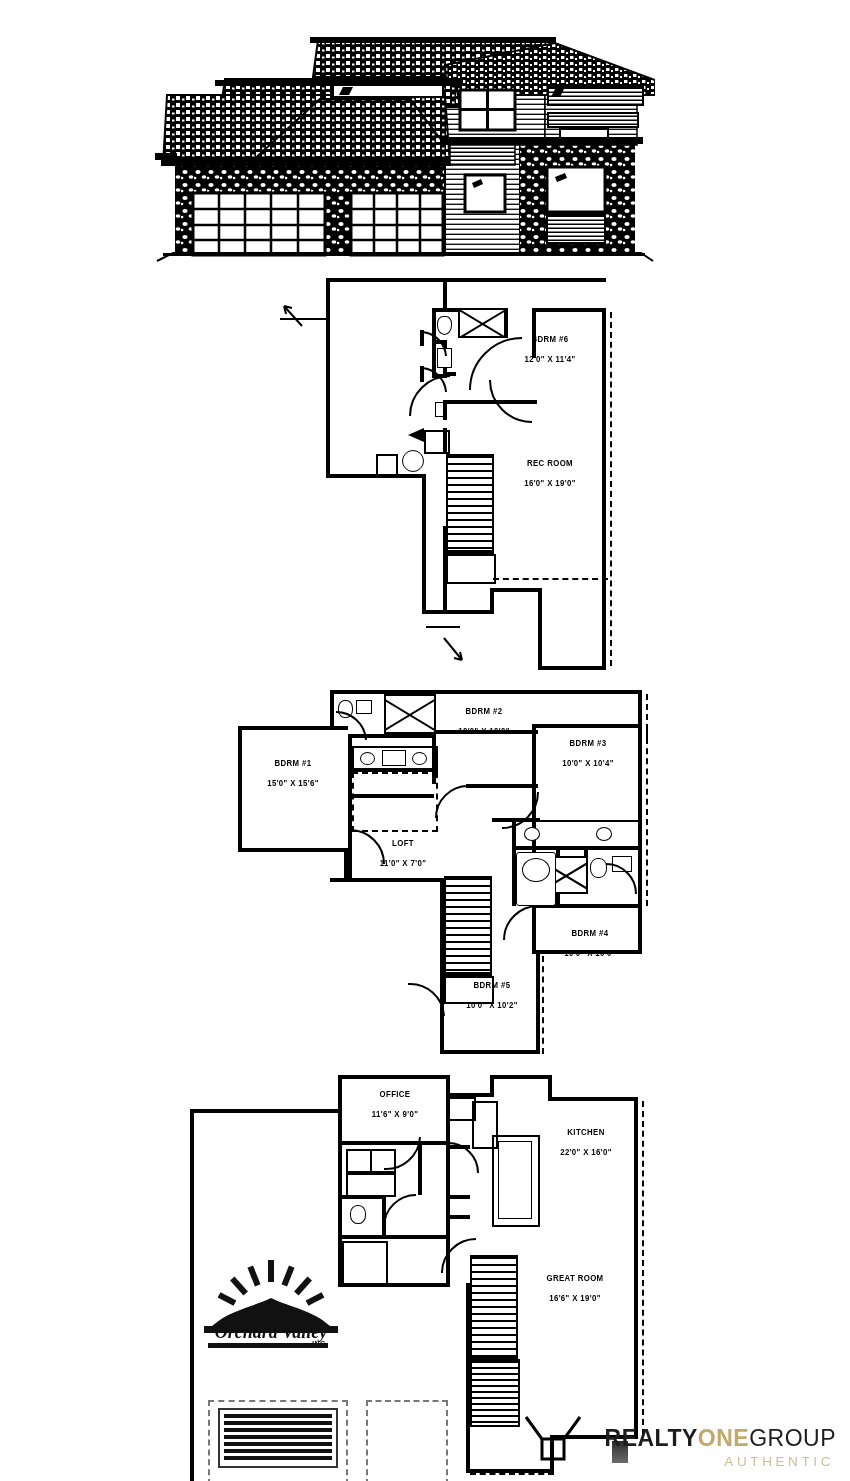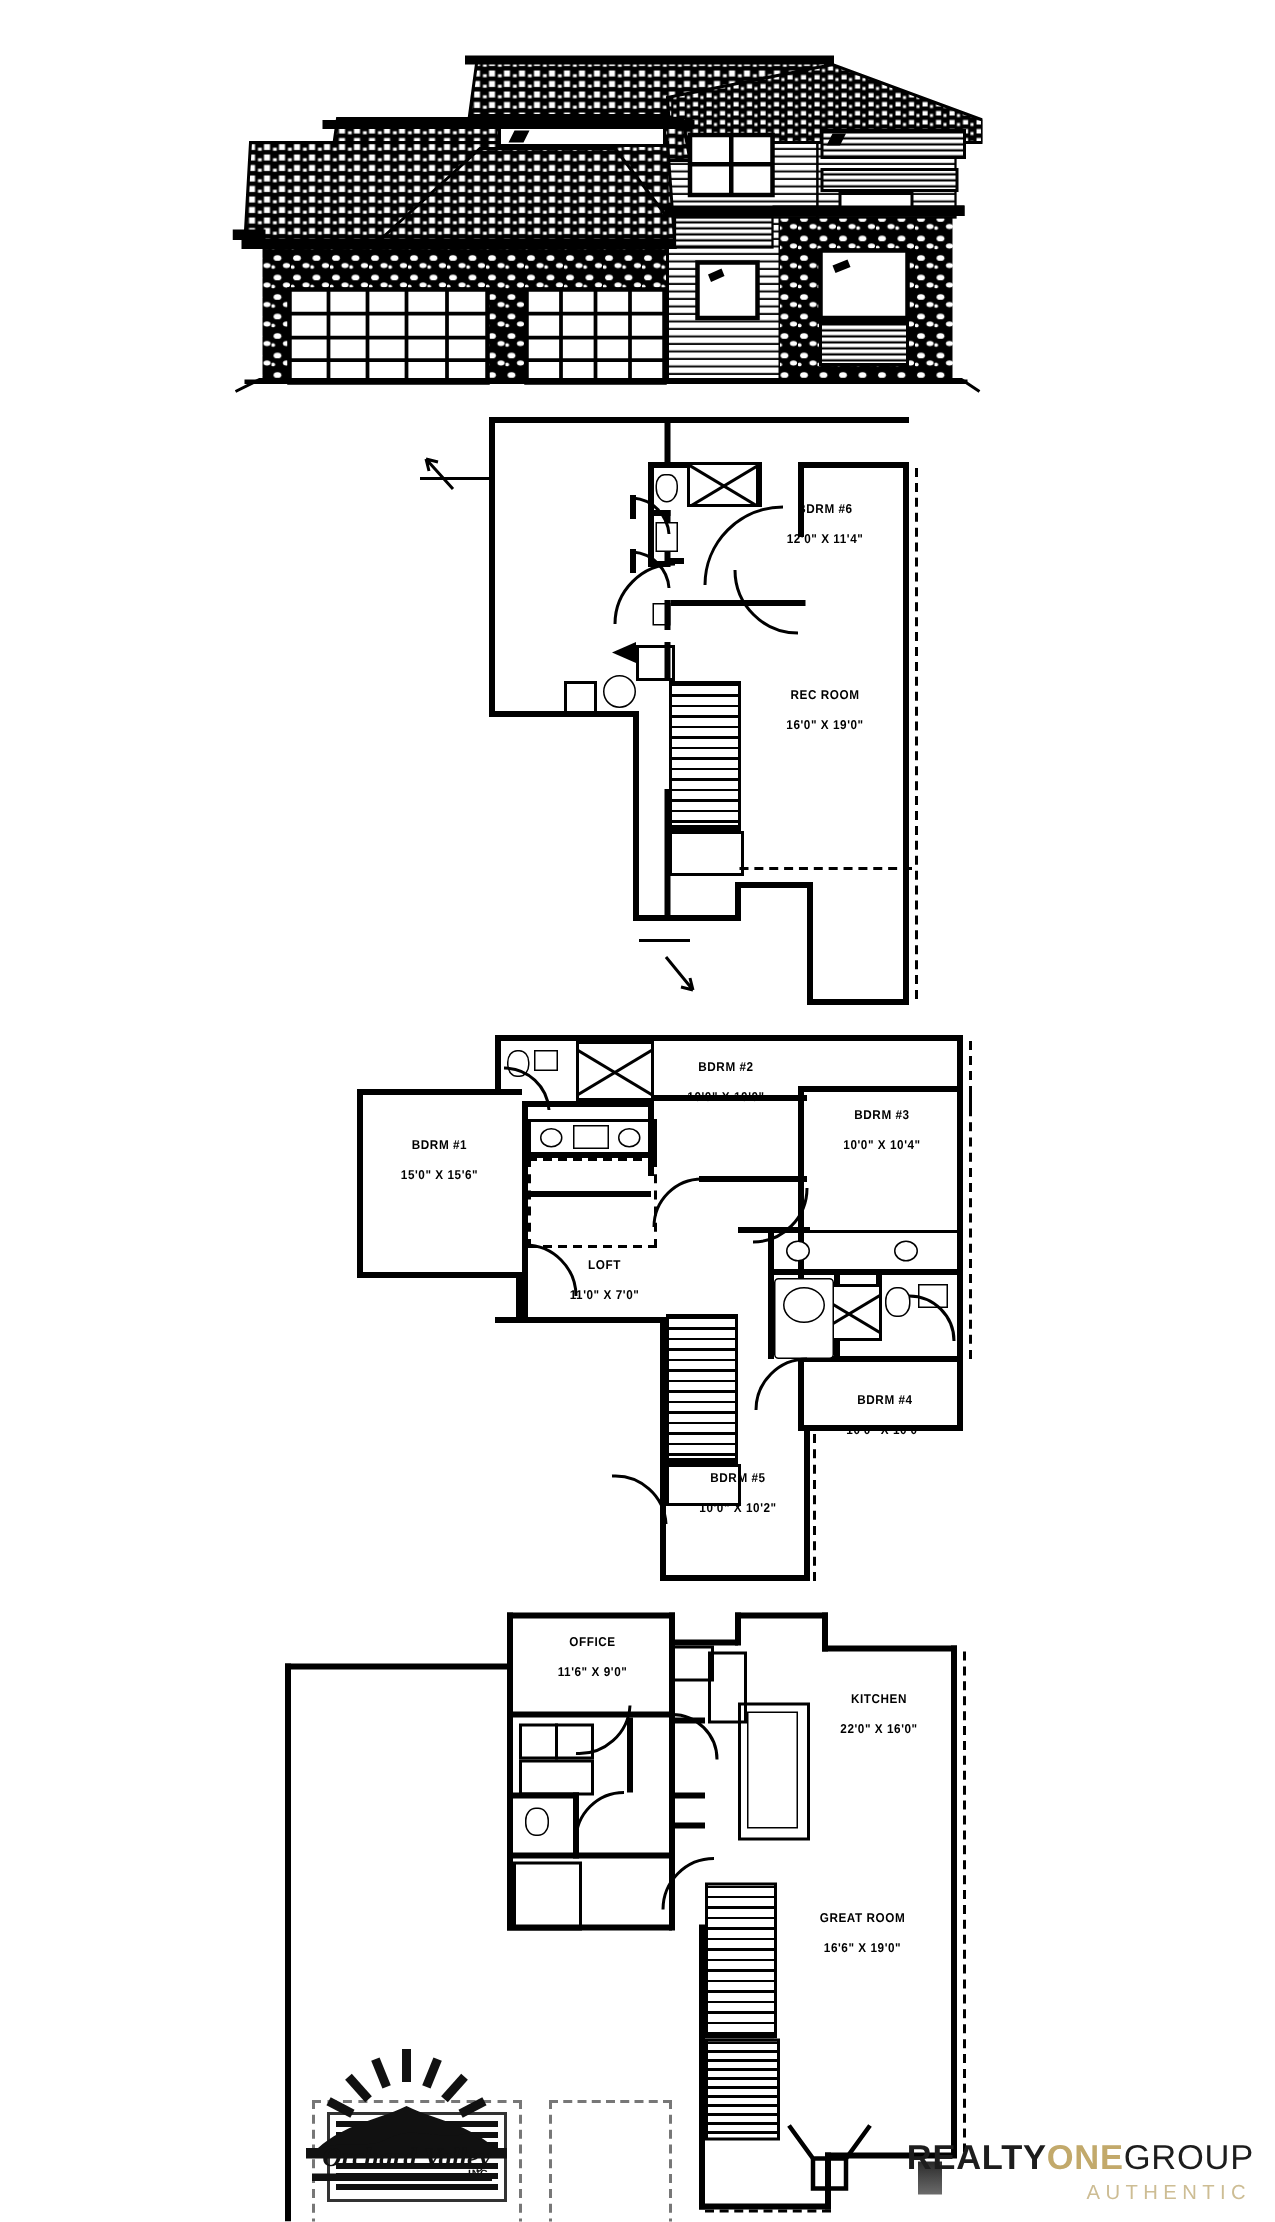--- a/index.html
+++ b/index.html
@@ -34,21 +34,21 @@
      background-image:repeating-linear-gradient(to bottom,#000 0 1.6px,#fff 1.6px 7px);}
   .stair-d{position:absolute;border:2px solid #000;background:#fff;
      background-image:repeating-linear-gradient(to bottom,#000 0 1.6px,transparent 1.6px 6px);}
   .arrowline{position:absolute;height:2px;background:#000;}
 
   
   .elev{position:absolute;left:155px;top:25px;width:500px;height:240px;}
   .elev svg{display:block;width:500px;height:240px;}
 
   
-  .logo-wrap{position:absolute;left:196px;top:1366px;width:150px;height:105px;}
+  .logo-wrap{position:absolute;left:196px;top:1260px;width:150px;height:105px;}
   .logo-wrap svg{display:block;}
   .logo-text{position:absolute;left:0;top:62px;width:150px;text-align:center;
      font-family:"Liberation Serif", serif;font-weight:700;font-style:italic;
      font-size:18px;color:#111;letter-spacing:0px;}
   .logo-sub{position:absolute;right:18px;top:80px;font-size:7px;font-weight:700;
      font-family:"Liberation Sans", sans-serif;color:#111;letter-spacing:.5px;}
   .logo-rule{position:absolute;left:12px;top:83px;width:120px;height:5px;background:#111;}
 
   
   .tb-dash{position:absolute;border:2px dashed #777;}

